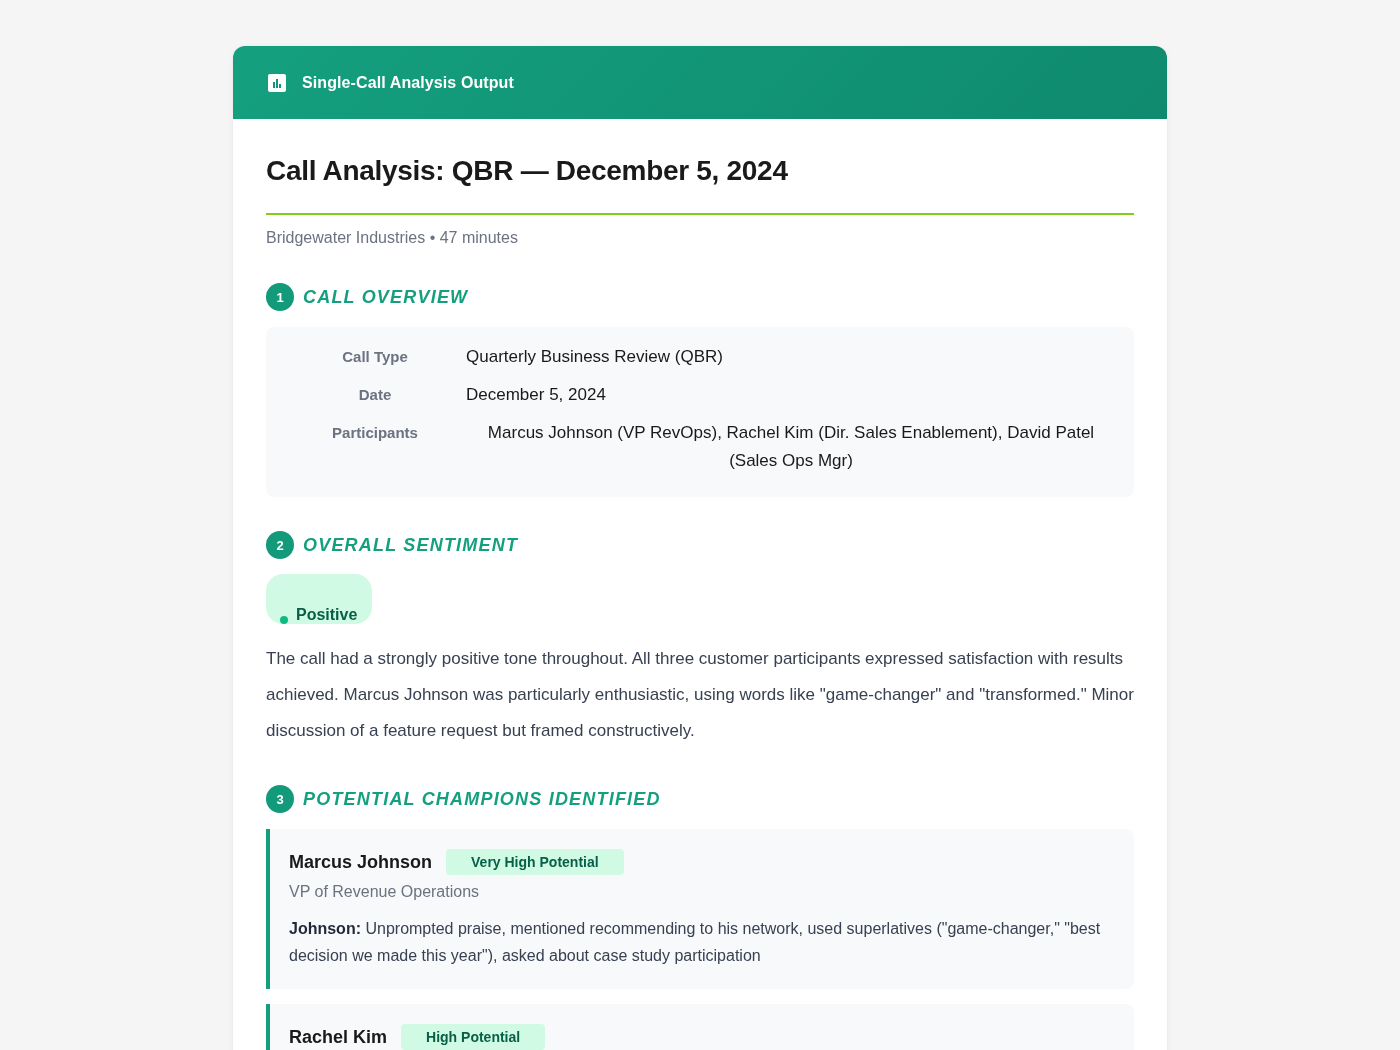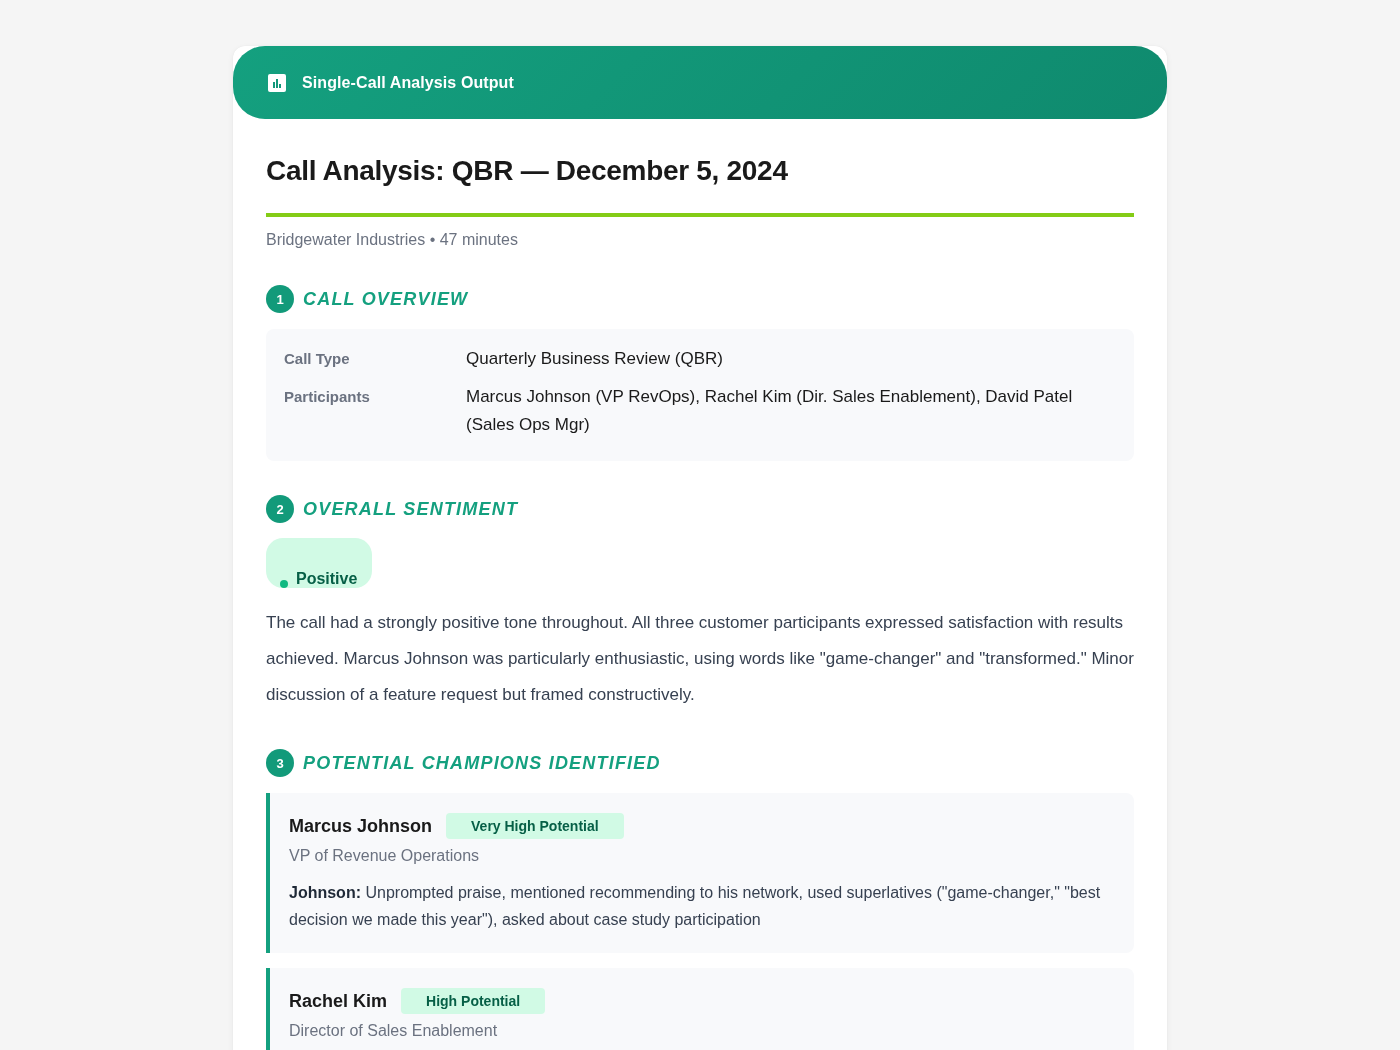--- a/index.html
+++ b/index.html
@@ -17,21 +17,20 @@
       border-radius: 12px;
       box-shadow: 0 2px 6px rgba(0,0,0,0.06), 0 0 1px rgba(0,0,0,0.08);
       overflow: hidden;
     }
     .card-header {
       height: 73px;
       background: linear-gradient(135deg, #14a07f 0%, #0f8a6e 100%);
       display: flex; align-items: center;
       padding-left: 35px;
       color: #ffffff;
-      border-radius: 32px;
     }
     .header-icon {
       width: 18px; height: 18px;
       background: #ffffff;
       border-radius: 2px;
       position: relative;
       margin-right: 16px;
     }
     .header-icon span {
       position: absolute; bottom: 4px; width: 2px; background: #12977a;
@@ -40,21 +39,21 @@
     .header-icon span:nth-child(2) { left: 8px; height: 9px; }
     .header-icon span:nth-child(3) { left: 11px; height: 4px; }
     .header-title {
       font-size: 16px; font-weight: 600; letter-spacing: 0.1px;
     }
     .card-body { padding: 36px 33px 0 33px; }
     .page-title {
       font-size: 28px; font-weight: 700; color: #1a1a1a;
       letter-spacing: -0.3px;
       padding-bottom: 26px;
-      border-bottom: 4px solid #84cc16;
+      border-bottom: 2px solid #84cc16;
     }
     .meta {
       font-size: 16px; color: #6b7280; margin-top: 14px;
     }
     .section-head {
       display: flex; align-items: center;
       margin-top: 36px;
     }
     .section-head.s2 { margin-top: 34px; }
     .section-head.s3 { margin-top: 36px; }
@@ -67,20 +66,21 @@
     }
     .section-title {
       font-size: 18px; font-weight: 700; color: #14a07f;
       letter-spacing: 1.2px; text-transform: uppercase; font-style: italic;
     }
     .overview-box {
       margin-top: 16px;
       background: #f8f9fb;
       border-radius: 8px;
       padding: 20px 18px 22px 18px;
+      text-align: center;
     }
     .ov-row { display: flex; margin-bottom: 14px; }
     .ov-row:last-child { margin-bottom: 0; }
     .ov-label {
       width: 182px; flex-shrink: 0;
       font-size: 15px; font-weight: 700; color: #6b7280;
       padding-top: 1px;
     }
     .ov-value {
       font-size: 17px; color: #1a1a1a; line-height: 28px;
@@ -149,20 +149,24 @@
     <div class="section-head">
       <div class="num-badge">1</div>
       <div class="section-title">Call Overview</div>
     </div>
     <div class="overview-box">
       <div class="ov-row">
         <div class="ov-label">Call Type</div>
         <div class="ov-value">Quarterly Business Review (QBR)</div>
       </div>
       <div class="ov-row">
+        <div class="ov-label">Date</div>
+        <div class="ov-value">December 5, 2024</div>
+      </div>
+      <div class="ov-row">
         <div class="ov-label">Participants</div>
         <div class="ov-value">Marcus Johnson (VP RevOps), Rachel Kim (Dir. Sales Enablement), David Patel (Sales Ops Mgr)</div>
       </div>
     </div>
 
     
     <div class="section-head s2">
       <div class="num-badge">2</div>
       <div class="section-title">Overall Sentiment</div>
     </div>

